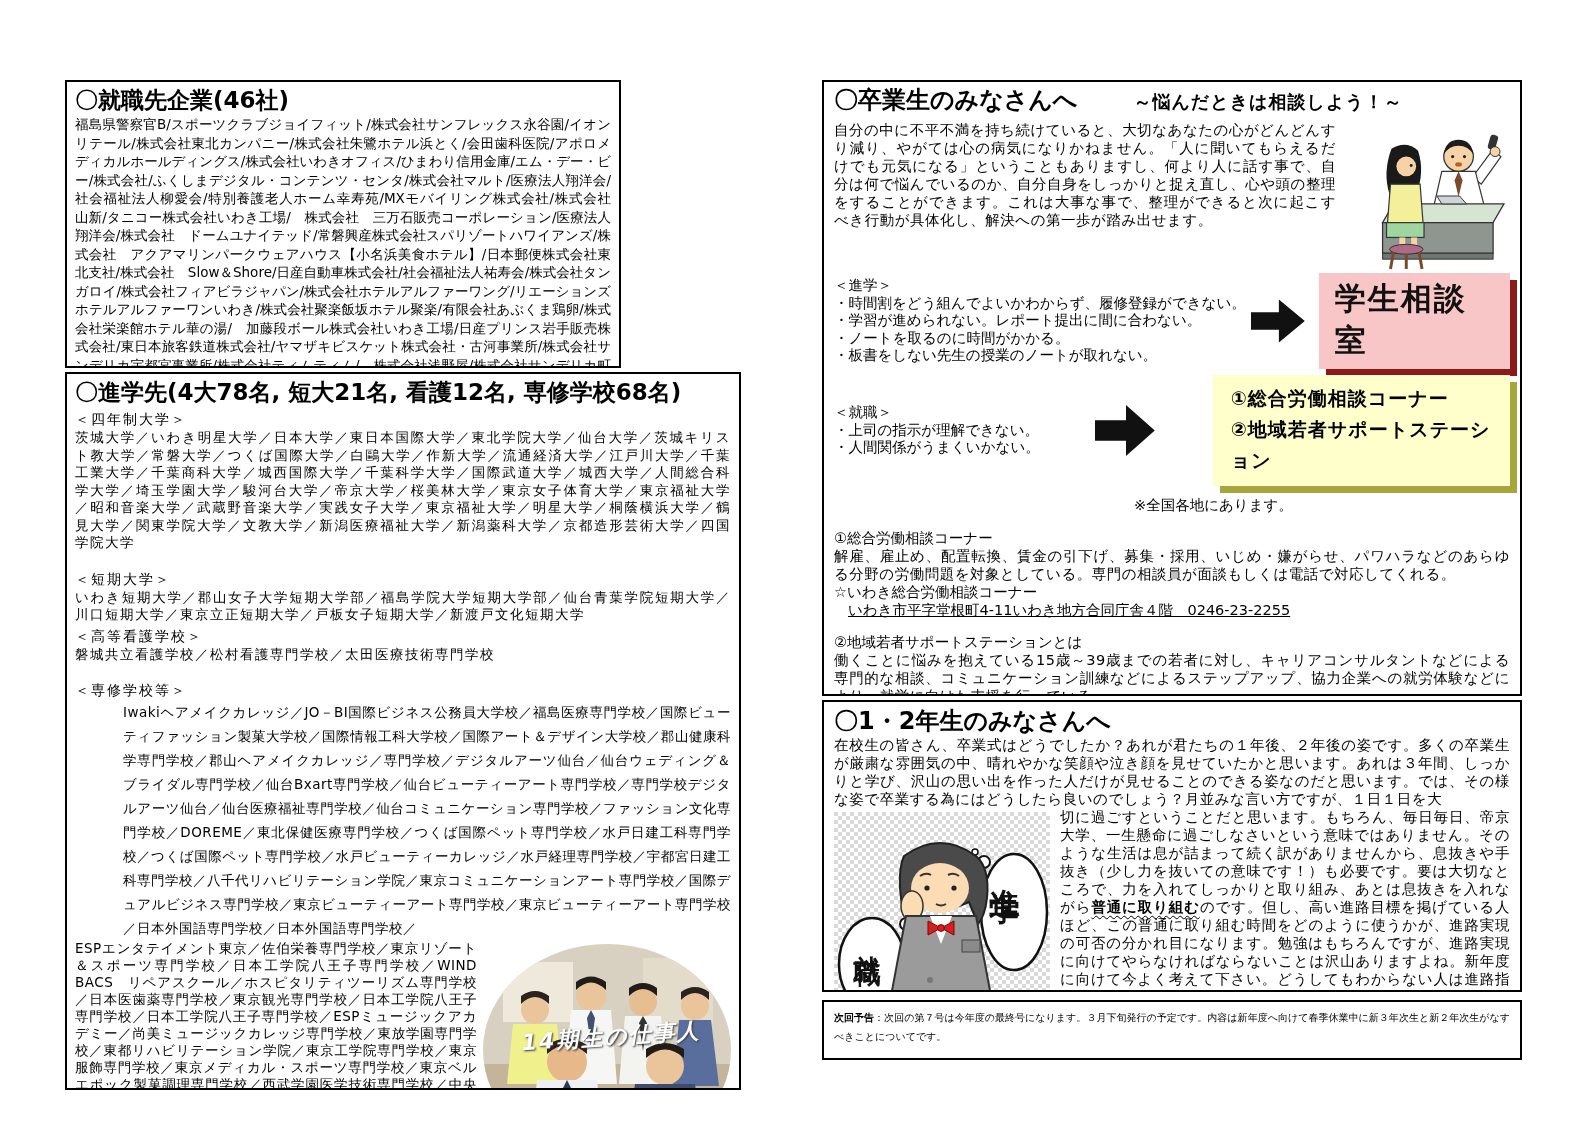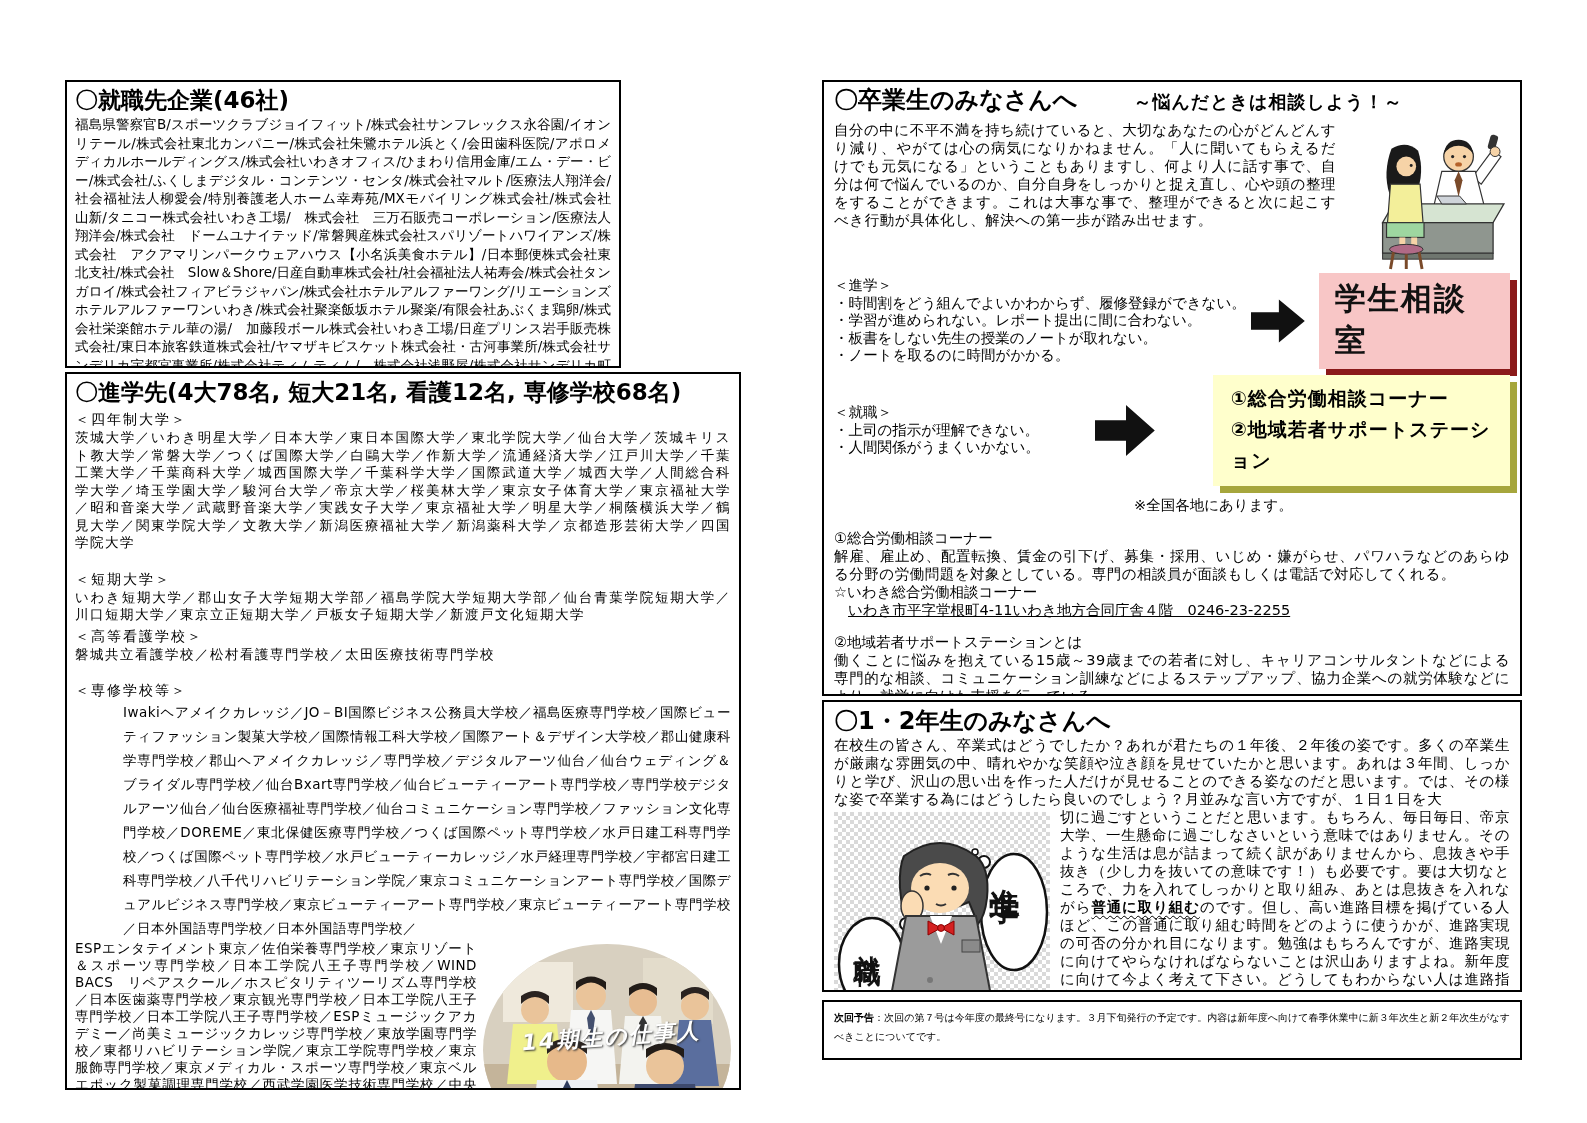--- a/index.html
+++ b/index.html
@@ -169,22 +169,22 @@
       </svg>
     </div>
 
     <div class="body-txt">自分の中に不平不満を持ち続けていると、大切なあなたの心がどんどんすり減り、やがては心の病気になりかねません。「人に聞いてもらえるだけでも元気になる」ということもありますし、何より人に話す事で、自分は何で悩んでいるのか、自分自身をしっかりと捉え直し、心や頭の整理をすることができます。これは大事な事で、整理ができると次に起こすべき行動が具体化し、解決への第一歩が踏み出せます。</div>
 
     <div class="row row1">
       <div class="col-text">
         <div class="bullet">＜進学＞</div>
         <div class="bullet">・時間割をどう組んでよいかわからず、履修登録ができない。</div>
         <div class="bullet">・学習が進められない。レポート提出に間に合わない。</div>
+        <div class="bullet">・ノートを取るのに時間がかかる。</div>
         <div class="bullet">・板書をしない先生の授業のノートが取れない。</div>
-        <div class="bullet">・ノートを取るのに時間がかかる。</div>
       </div>
       <div class="arrow-icon"></div>
       <div class="consult-room">学生相談室</div>
     </div>
 
     <div class="row row2">
       <div class="col-text">
         <div class="bullet">＜就職＞</div>
         <div class="bullet">・上司の指示が理解できない。</div>
         <div class="bullet">・人間関係がうまくいかない。</div>

